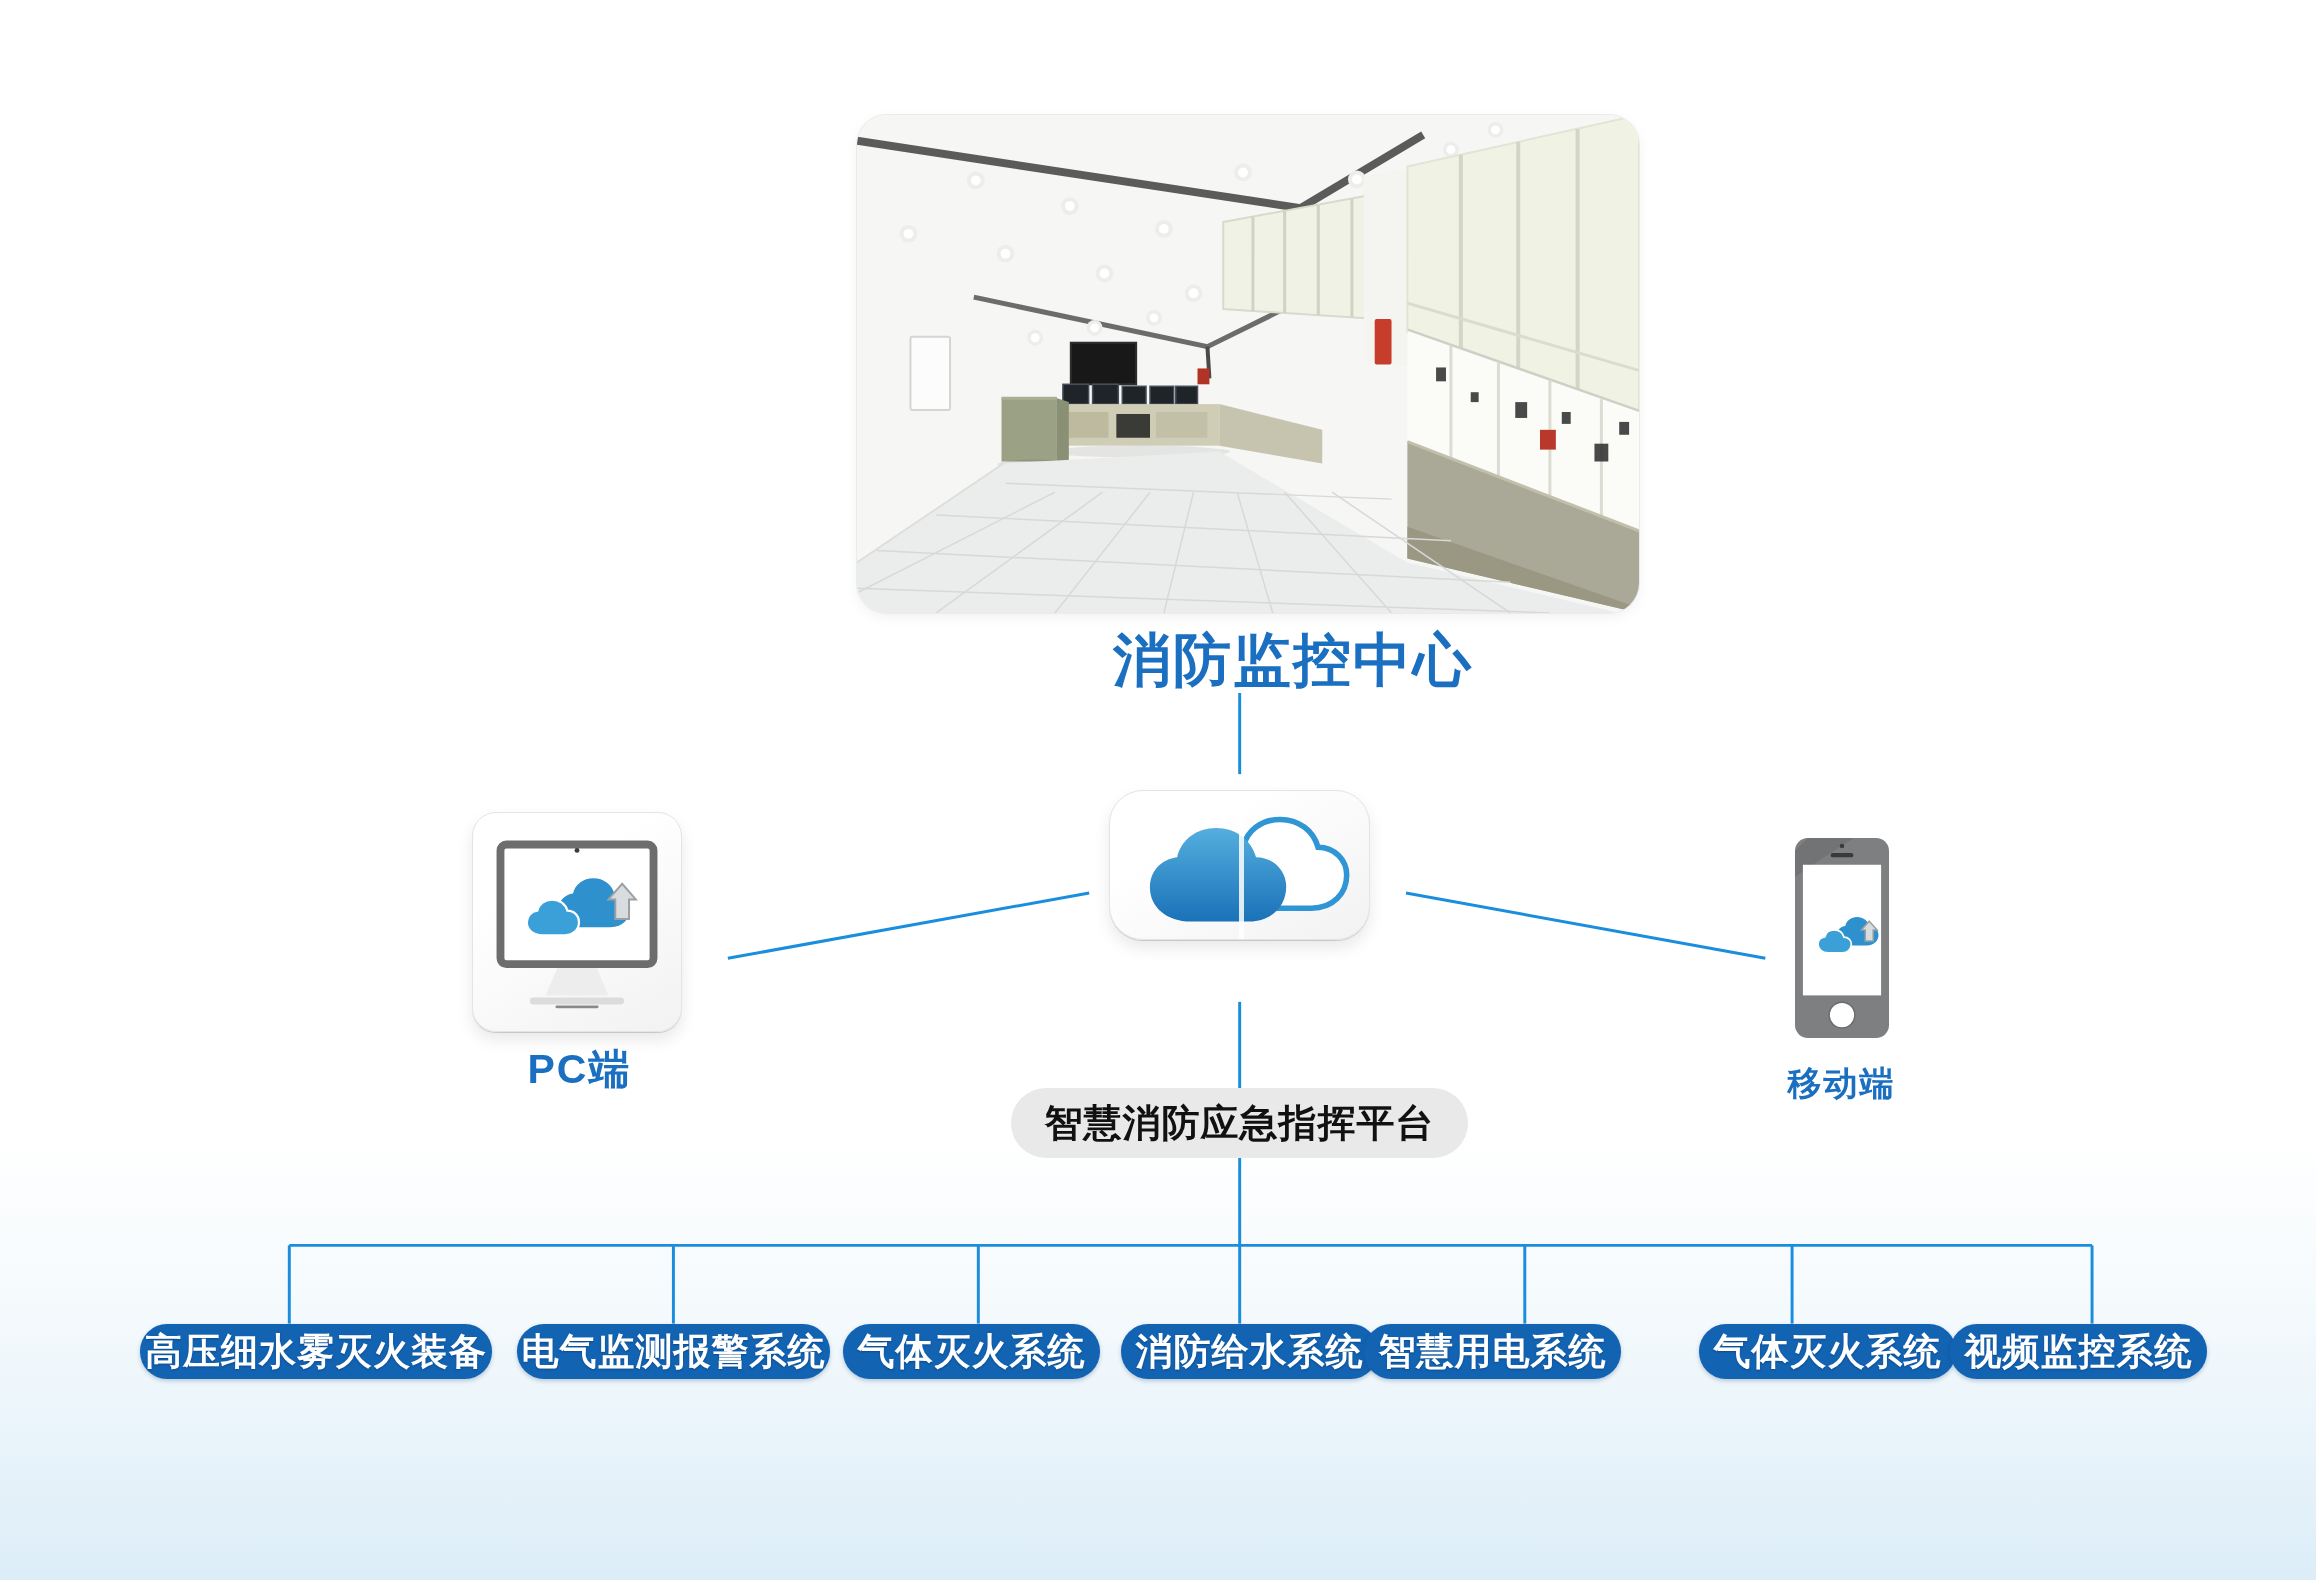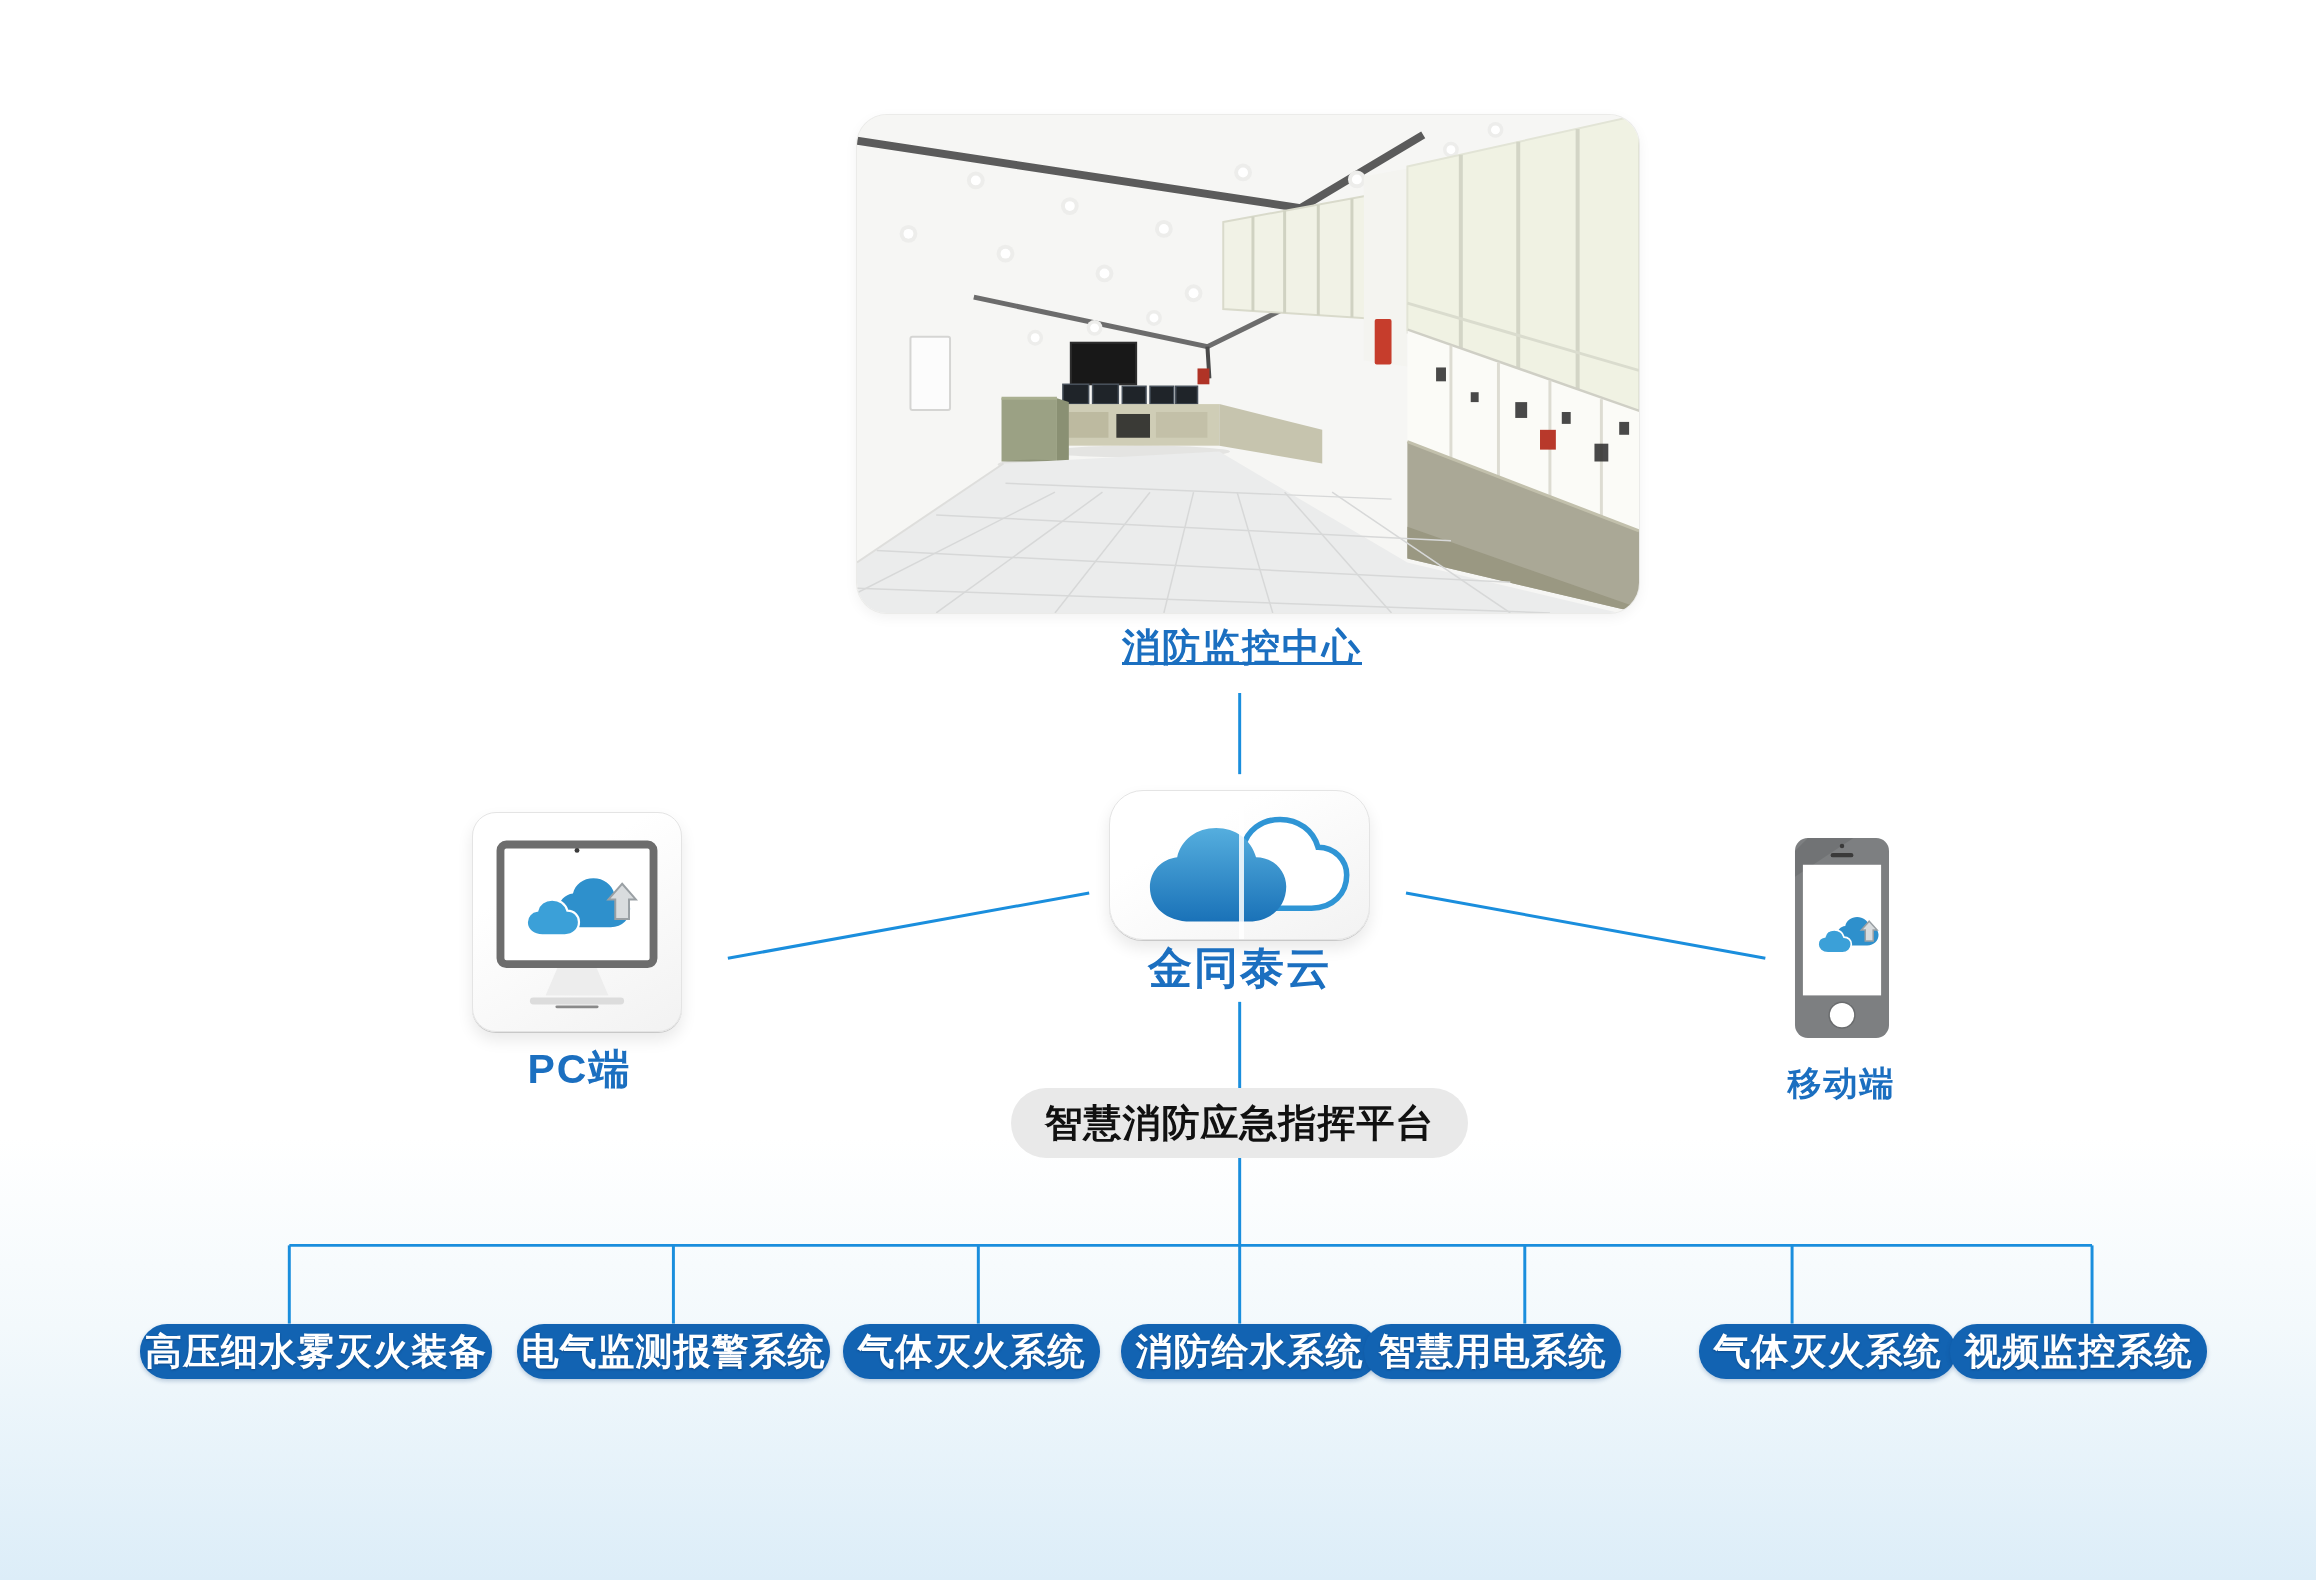--- a/index.html
+++ b/index.html
@@ -30,21 +30,21 @@
     border-radius:30px;overflow:hidden;background:#f6f6f4;
     box-shadow:0 0 0 1px #ebebe9, 0 4px 14px rgba(0,0,0,.06);
   }
   .photo svg{display:block;width:100%;height:100%;}
 
   
   .caption{
     position:absolute;text-align:center;font-weight:700;color:var(--accent_blue);
     letter-spacing:2px;white-space:nowrap;
   }
-  .caption.room{left:945px;top:622px;width:594px;font-size:38px;text-decoration:underline;}
+  .caption.room{left:996px;top:622px;width:594px;font-size:58px;}
   .caption.cloud{left:1042px;top:939px;width:396px;font-size:44px;}
   .caption.pc{left:431px;top:1042px;width:297px;font-size:41px;}
   .caption.mobile{left:1693px;top:1061px;width:297px;font-size:34px;}
 
   
   .card{
     position:absolute;background:linear-gradient(150deg,#ffffff 30%,#f2f2f2 100%);
     border:1px solid #e4e4e4;border-radius:26px;
     box-shadow:0 8px 16px rgba(0,0,0,.09), 0 1px 0 #d9d9d9;
   }
@@ -251,21 +251,20 @@
             <stop offset="1" stop-color="#1a72b8"></stop>
         </linearGradient>
       </defs>
 
       <path transform="translate(92,14) scale(0.95)" fill="#ffffff" stroke="#2f95d5" stroke-width="6" d="M60,112 C35,112 18,97 18,77 C18,60 30,48 46,46 C50,28 66,16 86,16 C106,16 122,28 127,46 C145,46 158,60 158,76 C158,96 143,112 120,112 Z"></path>
 
       <path transform="translate(22,22)" fill="url(#cg)" d="M60,112 C35,112 18,97 18,77 C18,60 30,48 46,46 C50,28 66,16 86,16 C106,16 122,28 127,46 C145,46 158,60 158,76 C158,96 143,112 120,112 Z"></path>
     </svg>
     <div class="seam"></div>
   </div>
-  <div class="caption cloud">金同泰云</div>
 
   <div class="card pccard">
     <svg viewBox="0 0 212 222">
       <rect x="28" y="32" width="156" height="122" rx="6" fill="#ffffff" stroke="#6d6d6d" stroke-width="8"></rect>
       <circle cx="106" cy="38" r="2.5" fill="#3c3c3c"></circle>
 
       <g>
         <path transform="translate(78,58) scale(0.52)" fill="#2e90cc" d="M60,112 C35,112 18,97 18,77 C18,60 30,48 46,46 C50,28 66,16 86,16 C106,16 122,28 127,46 C145,46 158,60 158,76 C158,96 143,112 120,112 Z"></path>
         <path transform="translate(48,82) scale(0.38)" fill="#3ba0d8" stroke="#ffffff" stroke-width="6" d="M60,112 C35,112 18,97 18,77 C18,60 30,48 46,46 C50,28 66,16 86,16 C106,16 122,28 127,46 C145,46 158,60 158,76 C158,96 143,112 120,112 Z"></path>
         <polygon points="152,72 166,88 159,88 159,108 145,108 145,88 138,88" fill="#d9dcde" stroke="#9aa0a4" stroke-width="2"></polygon>

